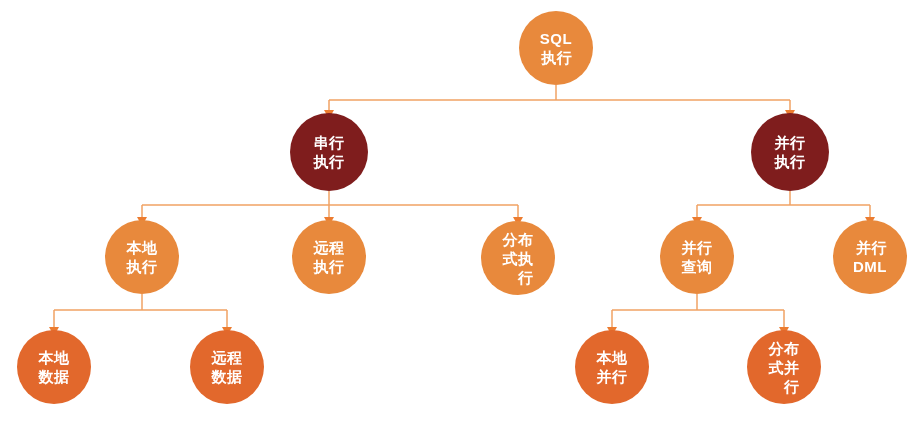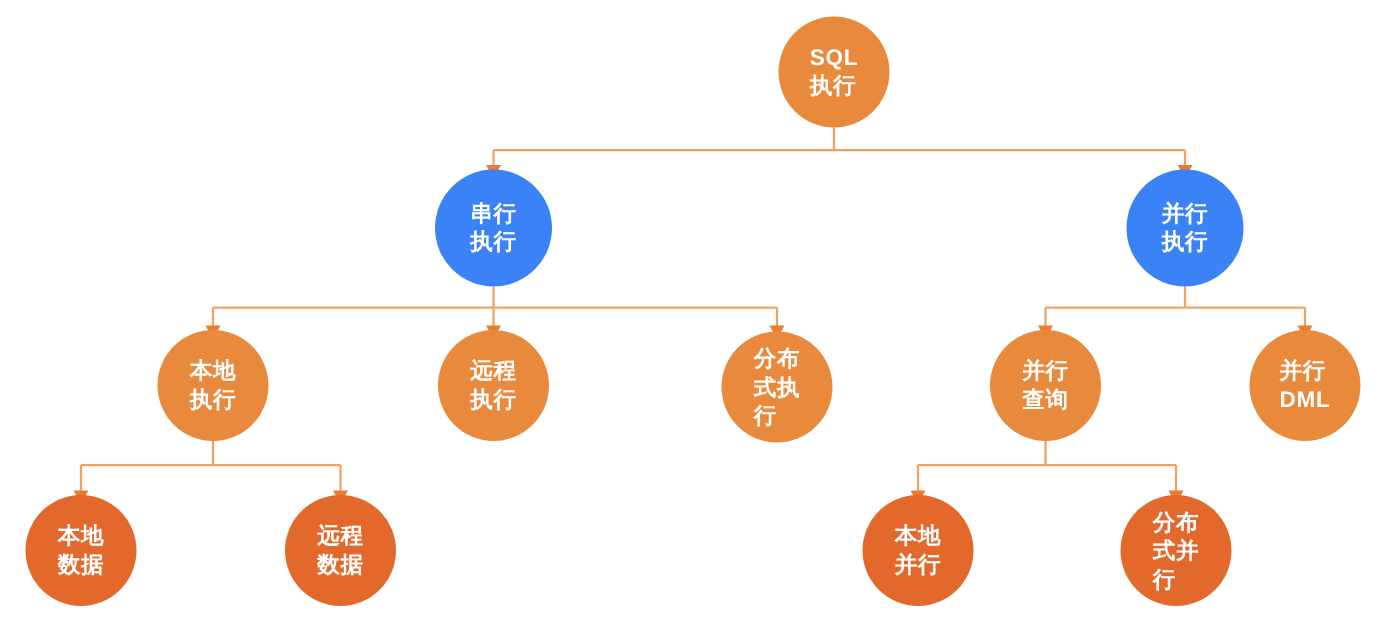--- a/index.html
+++ b/index.html
@@ -22,30 +22,30 @@
     width: 920px;
     height: 424px;
     pointer-events: none;
   }
   .node {
     position: absolute;
     border-radius: 50%;
     display: flex;
     align-items: center;
     justify-content: center;
-    text-align: left;
+    text-align: right;
     color: #ffffff;
     font-size: 15px;
     line-height: 19px;
     font-weight: 600;
     letter-spacing: 0.5px;
   }
   .node--orange { width: 74px; height: 74px; background: #E8893C; }
   .node--dark   { width: 74px; height: 74px; background: #E2682C; }
-  .node--gray   { width: 78px; height: 78px; background: #3b82f6; }
+  .node--gray   { width: 78px; height: 78px; background: #7f1d1d; }
   .node-label { white-space: pre-line; }
 
   
   .pos-sql            { left: 519px; top: 11px;  }
   .pos-serial         { left: 290px; top: 113px; }
   .pos-parallel       { left: 751px; top: 113px; }
   .pos-local-exec     { left: 105px; top: 220px; }
   .pos-remote-exec    { left: 292px; top: 220px; }
   .pos-dist-exec      { left: 481px; top: 221px; }
   .pos-parallel-query { left: 660px; top: 220px; }

